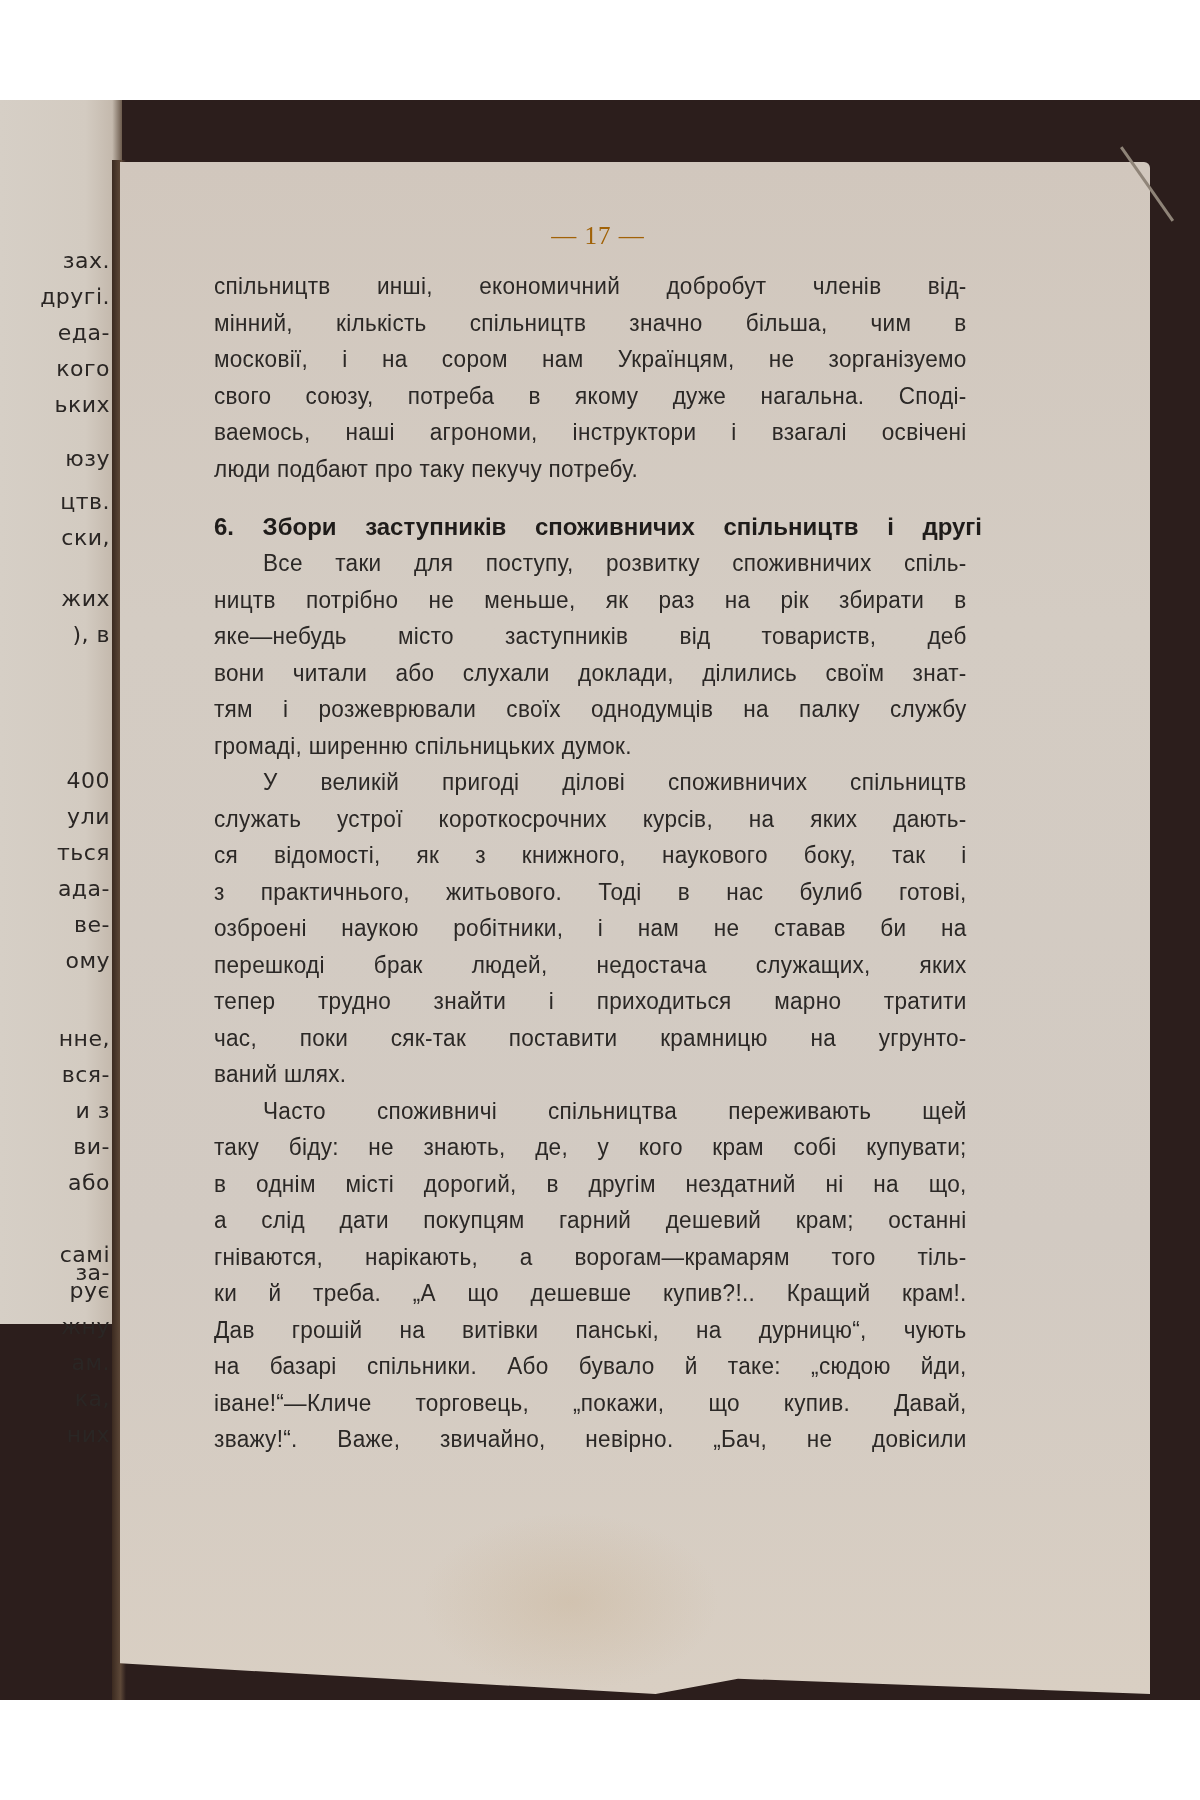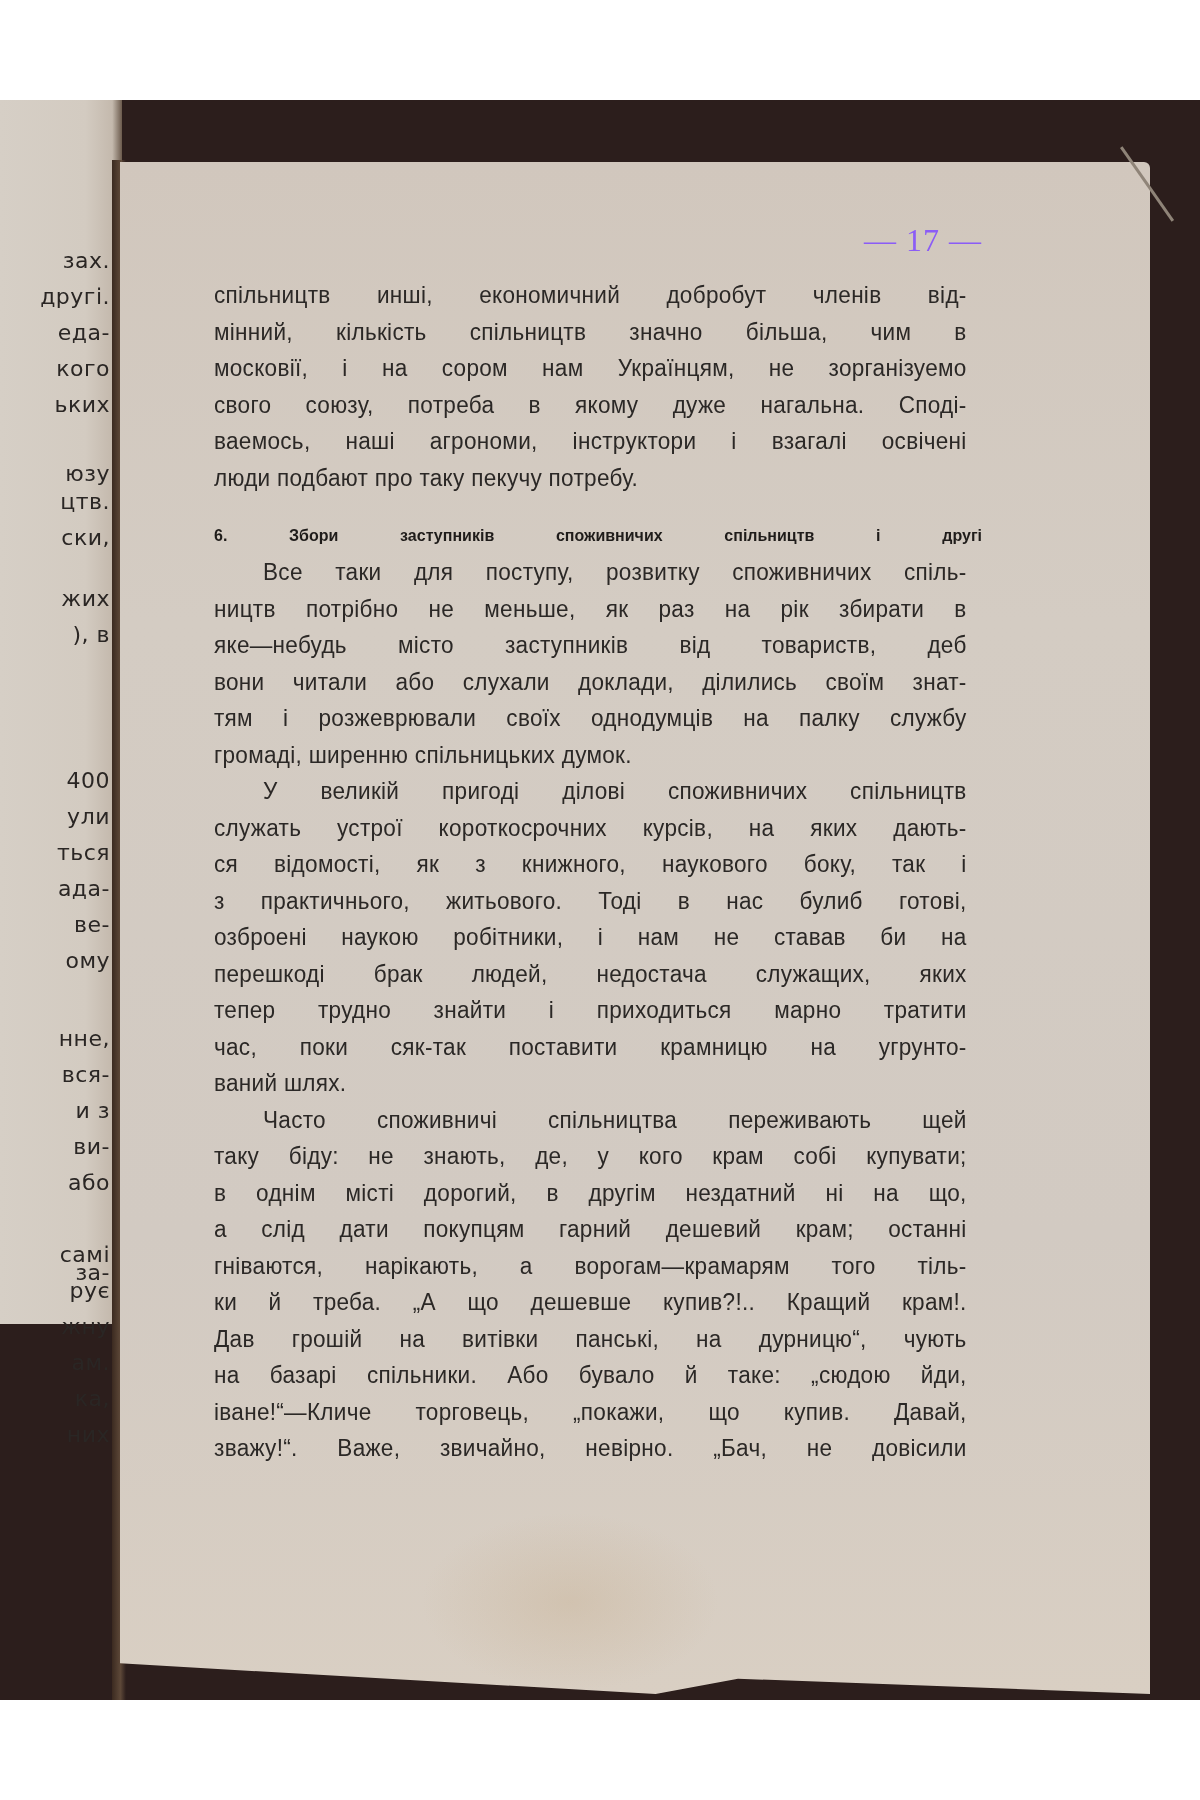--- a/index.html
+++ b/index.html
@@ -36,49 +36,49 @@
   .corner-fold {
     position: absolute; left: 1120px; top: 148px; width: 3px; height: 90px;
     background: #8f8478; transform: rotate(-35deg); transform-origin: top left;
   }
   .content {
     position: absolute; left: 214px; top: 222px; width: 768px;
     color: #2b2826;
     font-family: "Liberation Sans Narrow", "Liberation Sans", sans-serif;
   }
   .page-number {
-    text-align: right; font-family: "Liberation Serif", serif; font-size: 32px; color: #8b5cf6;
+    text-align: center; font-family: "Liberation Serif", serif; font-size: 25px; color: #a16207;
     margin: 0 0 18px 0; letter-spacing: 1px;
   }
   .line {
     font-size: 23px; line-height: 36.5px; height: 36.5px; white-space: nowrap;
     text-align: justify; text-align-last: justify; letter-spacing: 0.3px;
     transform: scaleX(0.98); transform-origin: left;
   }
   .line.last { text-align-last: left; }
   .line.indent { padding-left: 50px; }
   .heading {
-    font-weight: bold; font-size: 16px; line-height: 36px; color: #1f1c1a;
+    font-weight: bold; font-size: 24px; line-height: 36px; color: #1f1c1a;
     margin-top: 22px;
   }
   .heading .h1 { text-align: justify; text-align-last: justify; white-space: nowrap; }
   .heading .h2 { text-align: center; margin-bottom: 34px; }
 </style>
 </head>
 <body>
 
 <div class="photo"></div>
 
 <div class="left-page" id="left-page">
     <div class="frag" style="top: 148px;">зах.</div>
     <div class="frag" style="top: 184px;">другі.</div>
     <div class="frag" style="top: 220px;">еда-</div>
     <div class="frag" style="top: 256px;">кого</div>
     <div class="frag" style="top: 292px;">ьких</div>
-    <div class="frag" style="top: 361px; margin-left: 14px;">юзу</div>
+    <div class="frag" style="top: 346px; margin-left: 14px;">юзу</div>
     <div class="frag" style="top: 389px;">цтв.</div>
     <div class="frag" style="top: 425px;">ски,</div>
     <div class="frag" style="top: 486px;">жих</div>
     <div class="frag" style="top: 522px;">),  в</div>
     <div class="frag" style="top: 668px;">400</div>
     <div class="frag" style="top: 704px;">ули</div>
     <div class="frag" style="top: 740px;">ться</div>
     <div class="frag" style="top: 776px;">ада-</div>
     <div class="frag" style="top: 812px;">ве-</div>
     <div class="frag" style="top: 848px;">ому</div>

